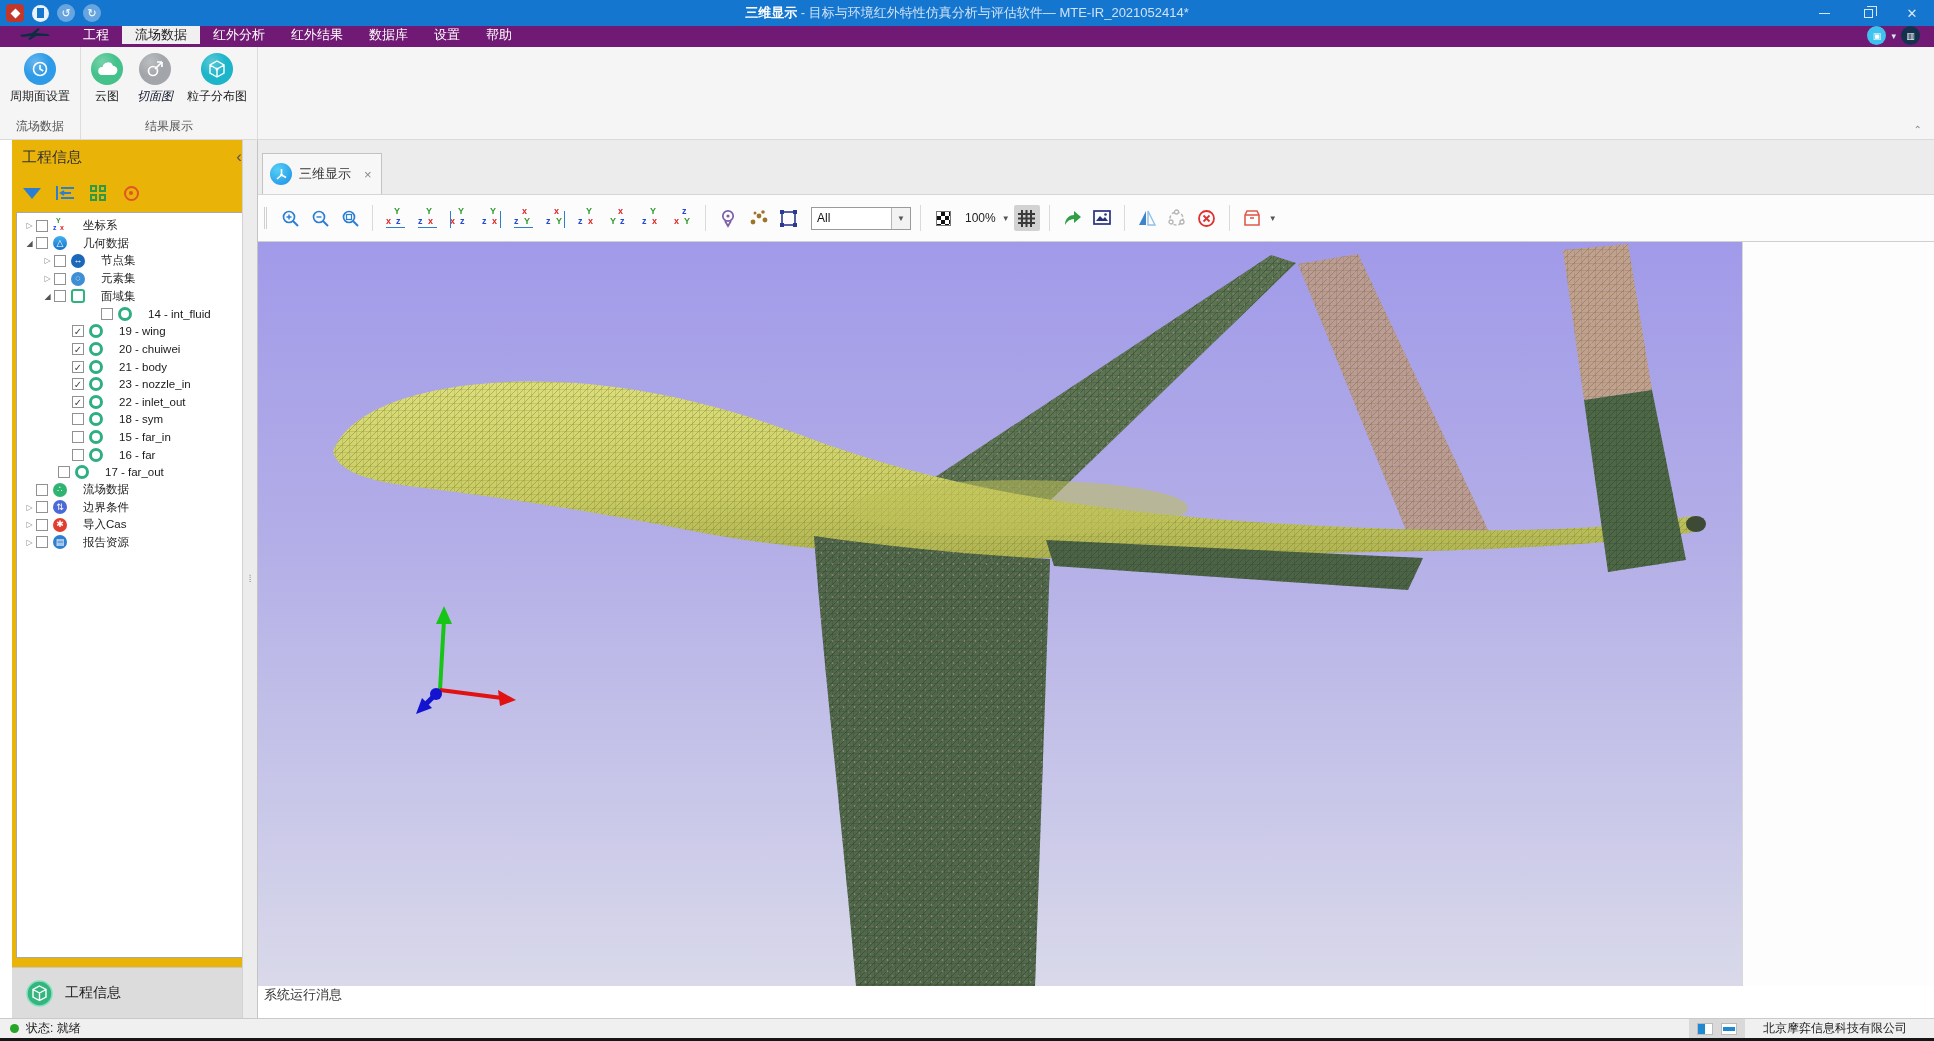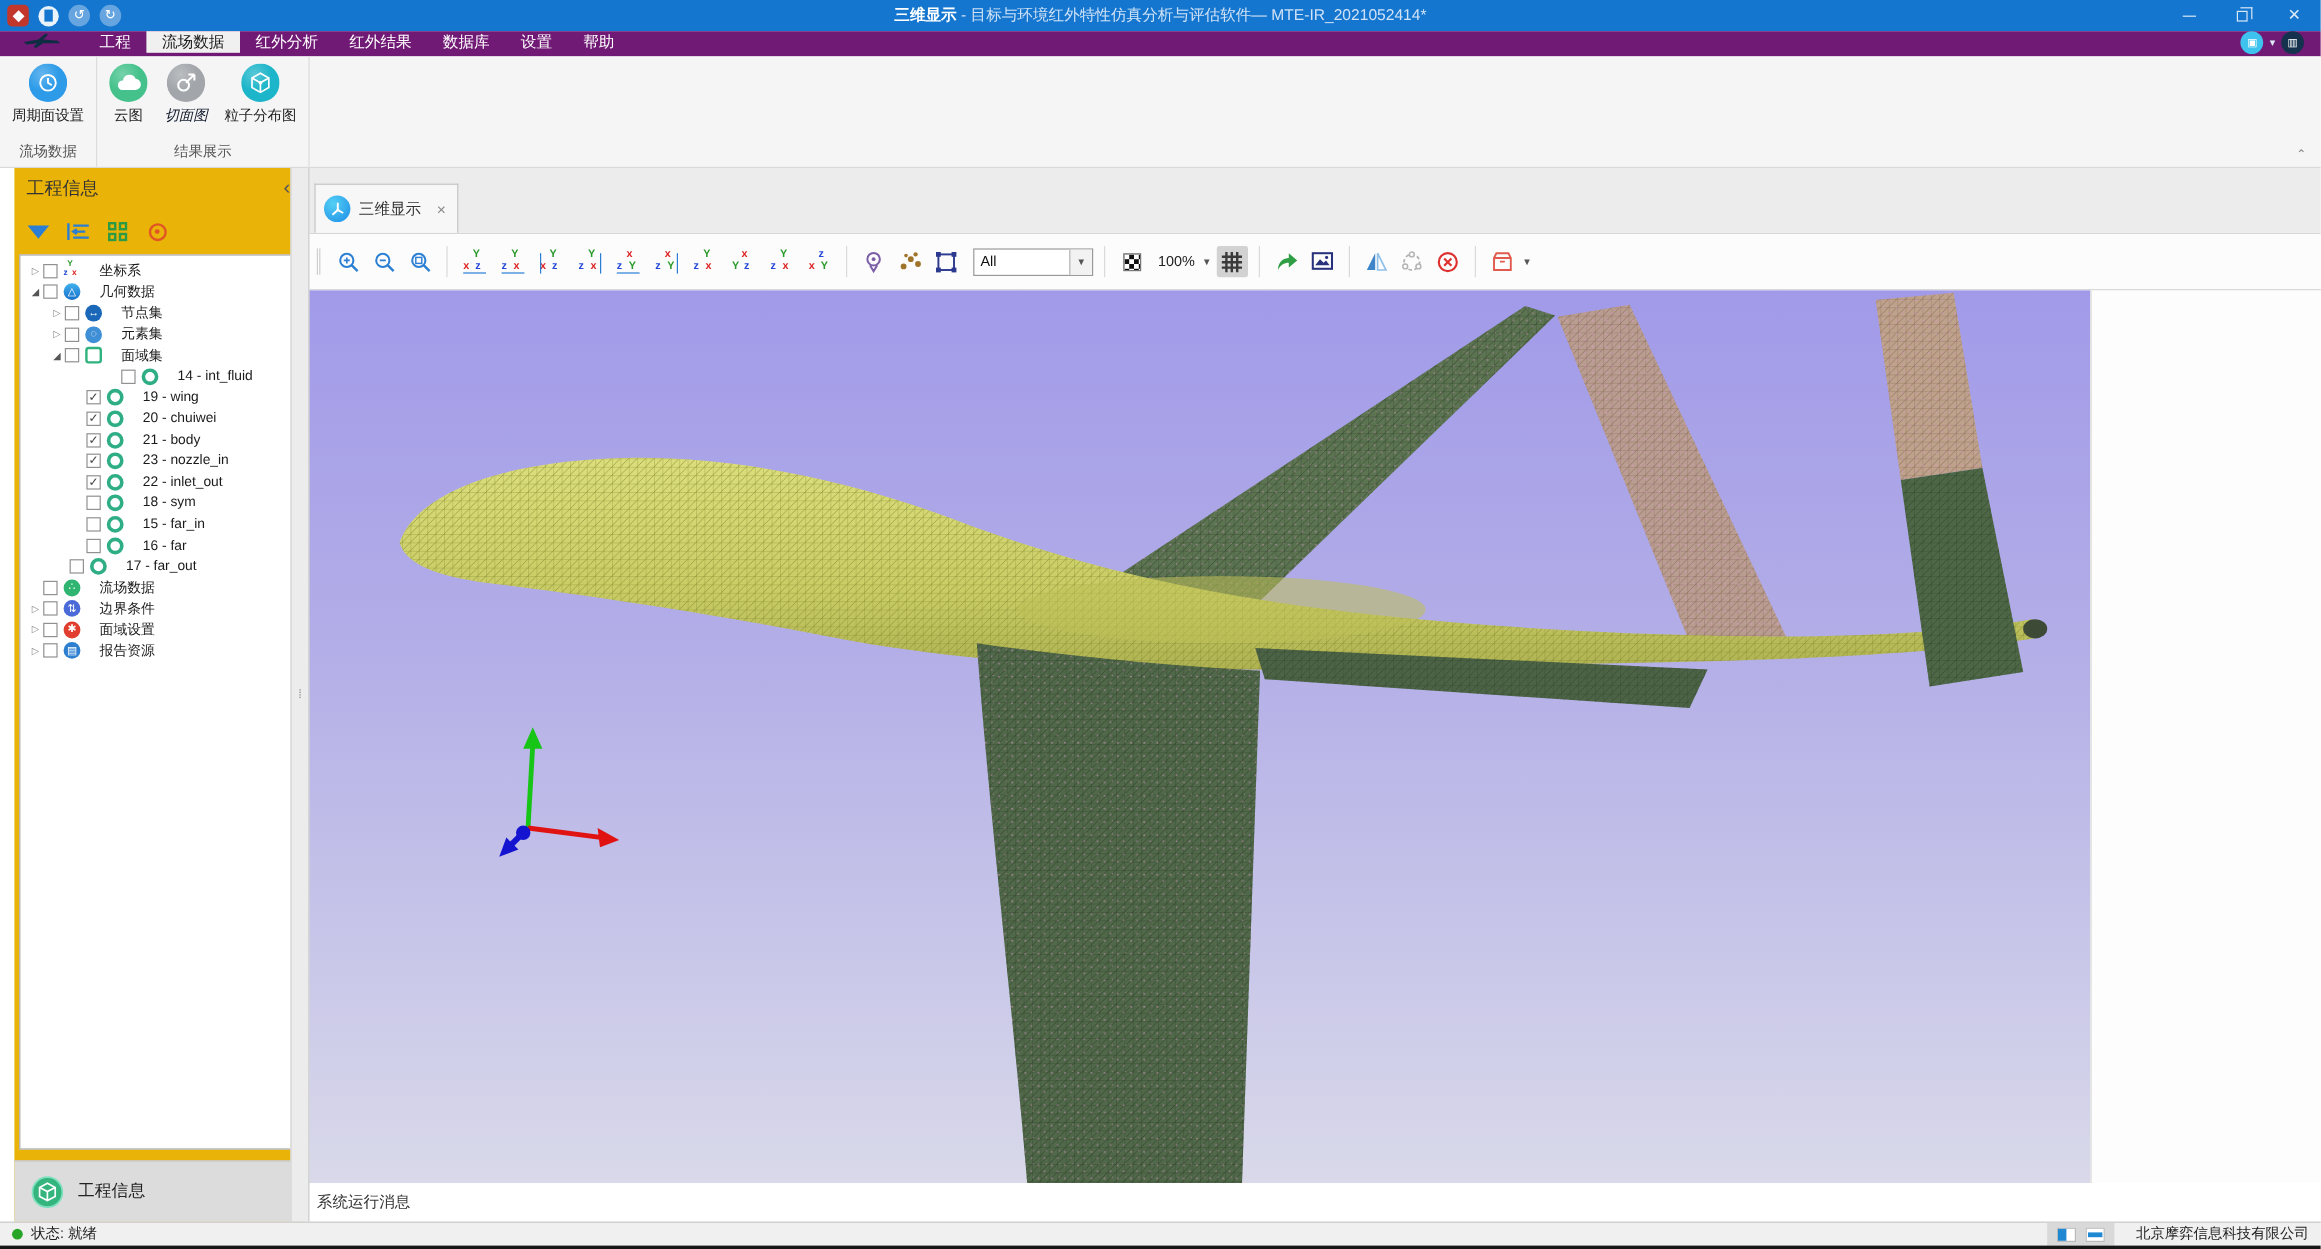--- a/index.html
+++ b/index.html
@@ -91,33 +91,33 @@
   .view-ic .u-l { position:absolute; left:3px; top:4px; bottom:1px; border-left:1.5px solid #2a7fd4; }
   .view-ic .u-r { position:absolute; right:2px; top:4px; bottom:1px; border-right:1.5px solid #2a7fd4; }
   .combo { width:100px; height:23px; border:1px solid #9a9a9a; background:#fff; display:flex; align-items:center; margin-left:6px; }
   .combo .val { flex:1; padding-left:5px; font-size:12px; color:#111; }
   .combo .dd { width:19px; height:21px; border-left:1px solid #b5b5b5; background:#f2f2f2; display:flex; align-items:center; justify-content:center; color:#555; font-size:8px; }
   .checker { width:15px; height:15px; background:conic-gradient(#111 0 25%, #fff 0 50%, #111 0 75%, #fff 0); background-size:8px 8px; border:1px solid #777; }
   .zoom-val { font-size:12px; color:#222; margin:0 2px 0 5px; }
   .caret-s { color:#555; font-size:8px; }
   .statusbar { position:absolute; left:0; top:1018px; width:100%; height:20px; background:#f0f0f0; border-top:1px solid #cacaca; display:flex; align-items:center; font-size:12px; color:#222; }
   .st-dot { width:9px; height:9px; border-radius:50%; background:#27a527; margin:0 7px 0 10px; }
-  .st-right { position:absolute; right:0; top:0; height:19px; display:flex; align-items:center;text-align:right; }
+  .st-right { position:absolute; right:17px; top:0; height:19px; display:flex; align-items:center;text-align:right; }
   .st-chip { background:#d9d9d9; height:19px; display:flex; align-items:center; gap:8px; padding:0 8px; margin-right:18px; }
   .st-ic1 { width:16px; height:12px; background:#fff; border:1px solid #bbb; position:relative; }
   .st-ic1:before { content:""; position:absolute; left:0; top:0; width:7px; height:10px; background:#1e88d2; }
   .st-ic2 { width:16px; height:12px; background:#fff; border:1px solid #bbb; position:relative; }
   .st-ic2:before { content:""; position:absolute; left:1px; top:3px; width:12px; height:4px; background:#1e88d2; }
   .company { padding-right:10px; }
   .bottom-line { position:absolute; left:0; top:1038px; width:100%; height:3px; background:#161616; }
 
   
   .viewport { position:absolute; left:0; top:102px; width:1484px; height:744px; background:linear-gradient(#a19ae9 0%, #b3aee7 40%, #d9d9ea 100%); overflow:hidden; }
   .vp-right { position:absolute; left:1484px; top:102px; width:192px; height:744px; background:#fdfdfd; border-left:1px solid #d8d8d8; }
-  .message-bar { position:absolute; left:0; top:846px; width:1676px; height:32px; background:#fff; display:flex; align-items:center; padding-left:6px; font-size:13px; color:#333; }
+  .message-bar { position:absolute; left:0; top:846px; width:1676px; height:32px; background:#fff; display:flex; padding-left:6px; font-size:13px; color:#333; }
   .triad { position:absolute; left:140px; top:360px; }
 
   .mag { display:block; }
 </style>
 </head>
 <body>
 
 <div class="app">
 
   <div class="titlebar">
@@ -346,21 +346,21 @@
         <div class="tree-row" style="padding-left: 6px;">
           <span class="tw expander">▷</span>
           <span class="tw cb"></span>
           <span class="tw ticon" style="background: rgb(74, 106, 216);">⇅</span>
           <span class="tree-label">边界条件</span>
         </div>
         <div class="tree-row" style="padding-left: 6px;">
           <span class="tw expander">▷</span>
           <span class="tw cb"></span>
           <span class="tw ticon" style="background: rgb(226, 62, 48);">✱</span>
-          <span class="tree-label">面域设置</span>
+          <span class="tree-label">导入Cas</span>
         </div>
         <div class="tree-row" style="padding-left: 6px;">
           <span class="tw expander">▷</span>
           <span class="tw cb"></span>
           <span class="tw ticon" style="background: rgb(47, 127, 208);">▤</span>
           <span class="tree-label">报告资源</span>
         </div>
       </div>
     <div class="lp-footer">
       <svg width="27" height="27" viewBox="0 0 27 27">

